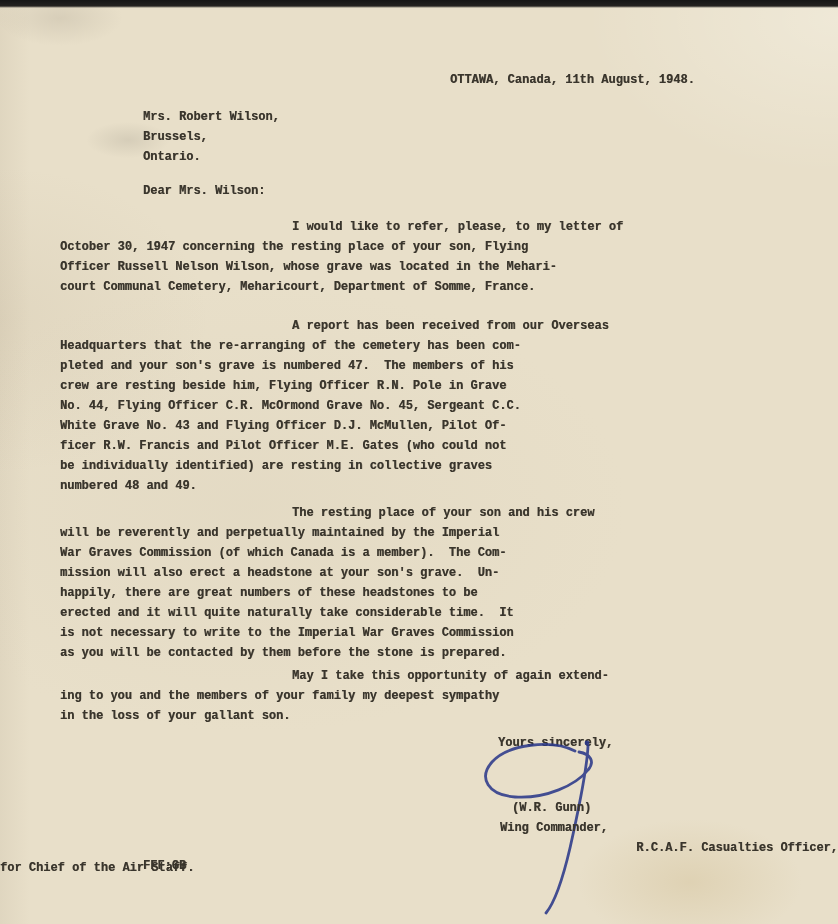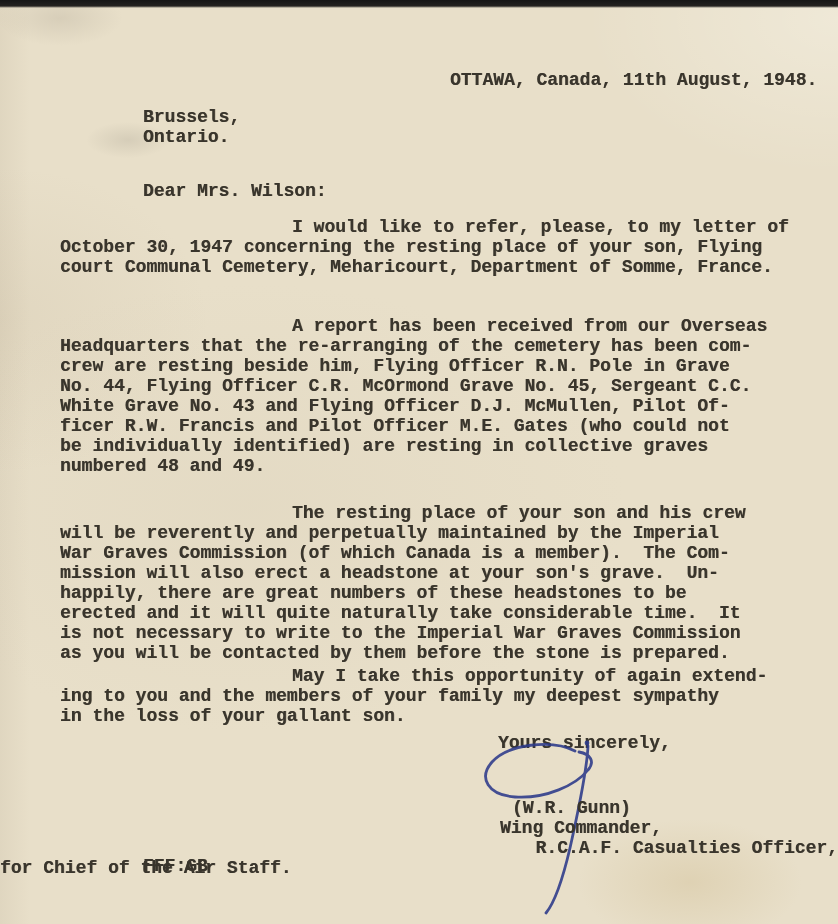--- a/index.html
+++ b/index.html
@@ -16,21 +16,21 @@
     background-image:
       radial-gradient(160px 90px at 690px 882px, rgba(205,185,140,0.35), rgba(205,185,140,0) 70%),
       radial-gradient(60px 26px at 128px 140px, rgba(118,112,100,0.16), rgba(118,112,100,0) 70%),
       radial-gradient(90px 40px at 60px 18px, rgba(120,110,95,0.15), rgba(120,110,95,0) 70%),
       radial-gradient(300px 220px at 0px 320px, rgba(160,140,110,0.10), rgba(160,140,110,0) 70%),
       radial-gradient(420px 260px at 100% 2%, rgba(255,255,248,0.30), rgba(255,255,248,0) 60%),
       radial-gradient(500px 300px at 30% 55%, rgba(221,211,188,0.40), rgba(221,211,188,0) 75%),
       linear-gradient(90deg, rgba(150,135,110,0.10) 0, rgba(150,135,110,0) 30px);
     font-family: "Liberation Mono", "DejaVu Sans Mono", monospace;
     font-weight: 700;
-    font-size: 18px;
+    font-size: 12px;
     color: #39352c;
     text-shadow: 0.4px 0.4px 0.6px rgba(55,48,38,0.65);
   }
   .top-bar {
     position: absolute;
     left: 0; top: 0;
     width: 838px; height: 8px;
     background: linear-gradient(180deg, #161616 0%, #242220 75%, rgba(36,34,32,0) 100%);
   }
   .tline {
@@ -59,35 +59,38 @@
 </head>
 <body>
 
 <div class="paper">
 
   <div class="top-bar"></div>
 
   <div class="abs tline x-date" style="top:70px">OTTAWA, Canada, 11th August, 1948.</div>
 
   <div class="abs" style="top:107px">
+    <div class="tline x-addr">Mrs. Robert Wilson,</div>
     <div class="tline x-addr">Brussels,</div>
     <div class="tline x-addr">Ontario.</div>
   </div>
 
   <div class="abs tline x-addr" style="top:181px">Dear Mrs. Wilson:</div>
 
   <div class="abs" style="top:217px">
     <div class="tline x-ind">I would like to refer, please, to my letter of</div>
     <div class="tline x-body">October 30, 1947 concerning the resting place of your son, Flying</div>
+    <div class="tline x-body">Officer Russell Nelson Wilson, whose grave was located in the Mehari-</div>
     <div class="tline x-body">court Communal Cemetery, Meharicourt, Department of Somme, France.</div>
   </div>
 
   <div class="abs" style="top:316px">
     <div class="tline x-ind">A report has been received from our Overseas</div>
     <div class="tline x-body">Headquarters that the re-arranging of the cemetery has been com-</div>
+    <div class="tline x-body">pleted and your son's grave is numbered 47.  The members of his</div>
     <div class="tline x-body">crew are resting beside him, Flying Officer R.N. Pole in Grave</div>
     <div class="tline x-body">No. 44, Flying Officer C.R. McOrmond Grave No. 45, Sergeant C.C.</div>
     <div class="tline x-body">White Grave No. 43 and Flying Officer D.J. McMullen, Pilot Of-</div>
     <div class="tline x-body">ficer R.W. Francis and Pilot Officer M.E. Gates (who could not</div>
     <div class="tline x-body">be individually identified) are resting in collective graves</div>
     <div class="tline x-body">numbered 48 and 49.</div>
   </div>
 
   <div class="abs" style="top:503px">
     <div class="tline x-ind">The resting place of your son and his crew</div>

